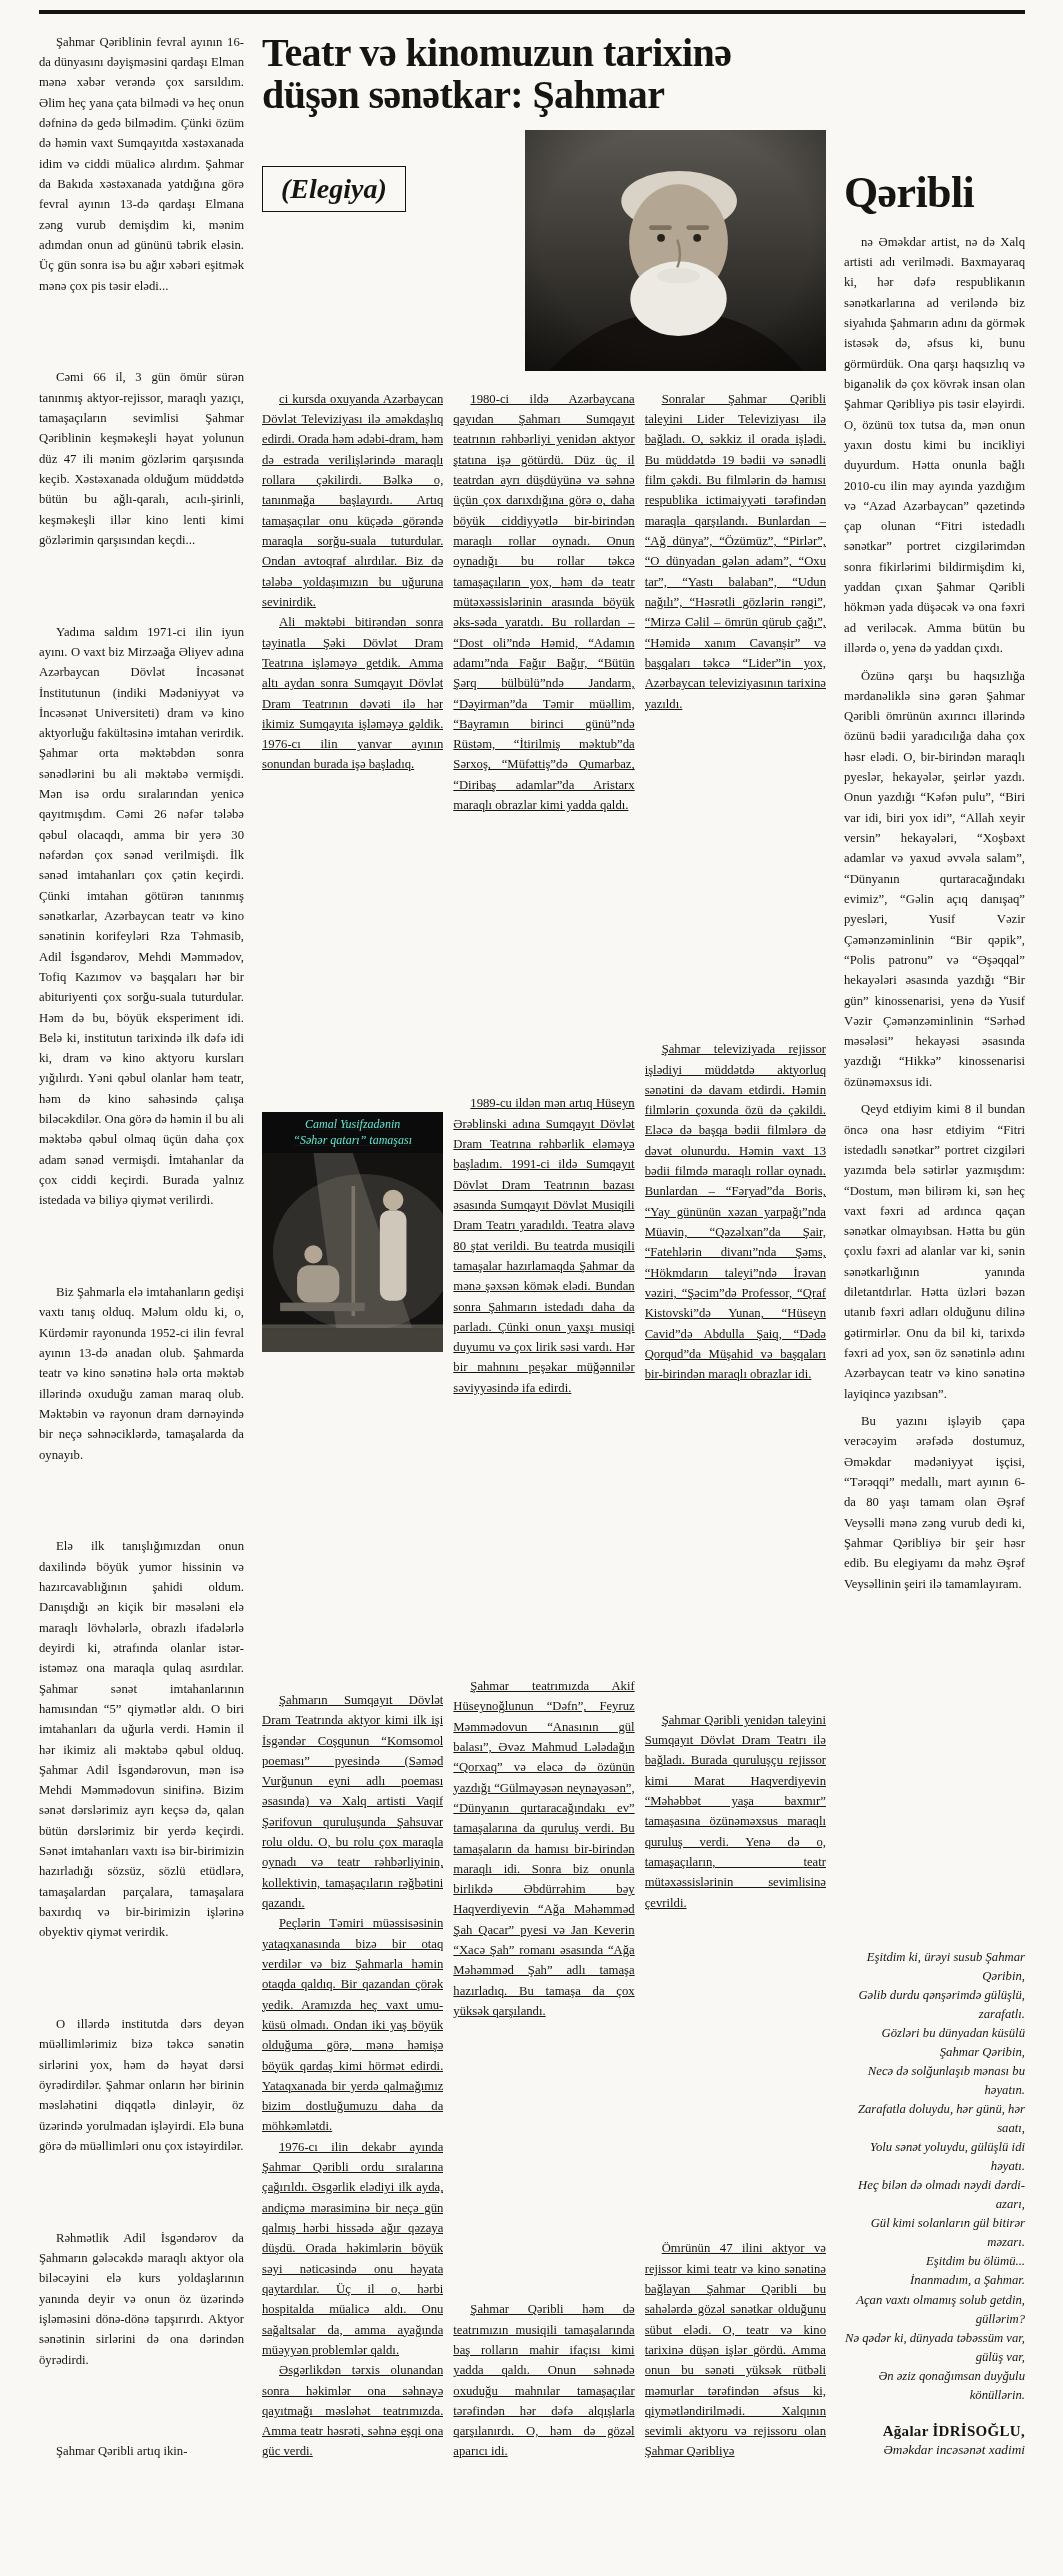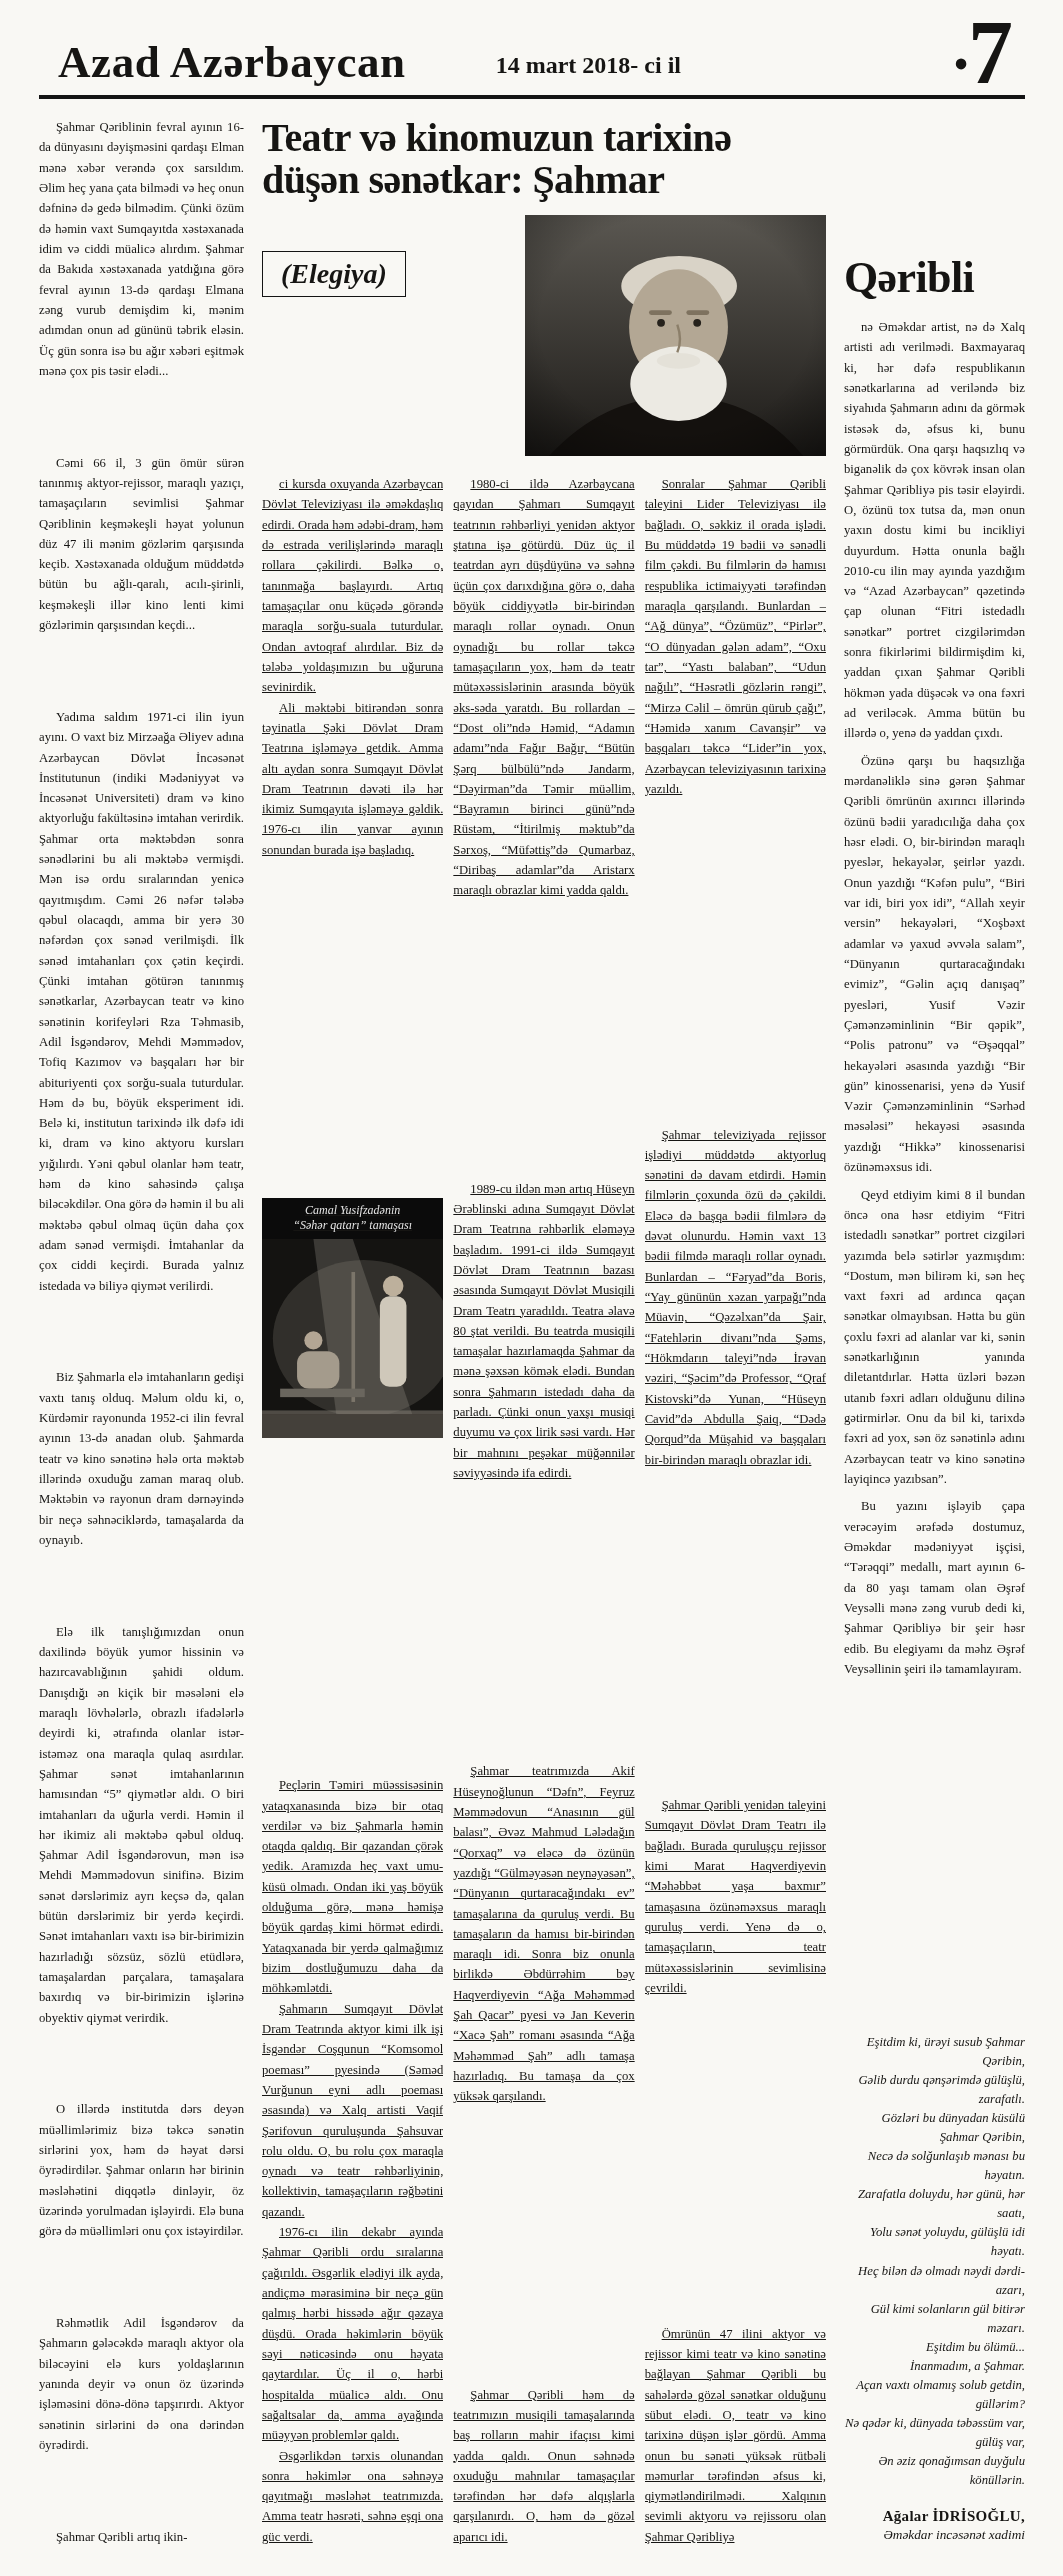--- a/index.html
+++ b/index.html
@@ -55,49 +55,41 @@
   }
   .portrait{width:301px;height:241px;margin:0;flex:0 0 auto;}
   .portrait svg{display:block;width:100%;height:100%;}
 
   .center-cols{display:grid;grid-template-columns:repeat(3,1fr);column-gap:10px;flex:1;overflow:hidden;text-decoration:underline;}
   .ccol{display:flex;flex-direction:column;justify-content:space-between;overflow:hidden;}
   .ccol .para{margin:0;}
 
   figure.inset{margin:8.4px 0;}
   .inset-caption{
-    display:block;background:#0b0b0b;color:#e5e5e5;
+    display:block;background:#0b0b0b;color:#5eead4;
     font-style:italic;font-size:12px;line-height:1.3;
     padding:4.8px 7.2px;text-align:center;
   }
   .inset svg{display:block;width:100%;height:199px;}
 
   
   .col-right{display:flex;flex-direction:column;overflow:hidden;}
   .headline-name{font-size:44px;font-weight:700;letter-spacing:-0.6px;line-height:1;margin:139px 0 17px 0;}
   .rc-paras .para{margin:0 0 7.2px 0;}
   .verse{margin-top:auto;padding-top:15.7px;}
   .verse-line{font-style:italic;font-size:12.7px;line-height:1.5;margin:0;text-align:right;}
   .signature{margin-top:18px;text-align:right;padding-bottom:3.6px;}
   .sig-name{font-weight:700;font-size:15px;letter-spacing:0.3px;}
   .sig-title{font-style:italic;font-size:13.3px;margin-top:2.4px;}
 </style>
 </head>
 <body>
 
 <div class="page">
 
-  <header class="masthead">
-    <div class="mast-title">Azad Azərbaycan</div>
-    <div class="mast-date">14 mart 2018- ci il</div>
-    <div class="mast-page">
-      <span class="mast-bullet">•</span>
-      <span class="mast-num">7</span>
-    </div>
-  </header>
   <div class="mast-rule"></div>
 
   <main class="content">
 
     <section class="col-left">
         <p class="para">Şahmar Qəriblinin fevral ayının 16-da dünyasını dəyişməsini qardaşı Elman mənə xəbər verəndə çox sarsıldım. Əlim heç yana çata bilmədi və heç onun dəfninə də gedə bilmədim. Çünki özüm də həmin vaxt Sumqayıtda xəstəxanada idim və ciddi müalicə alırdım. Şahmar da Bakıda xəstəxanada yatdığına görə fevral ayının 13-də qardaşı Elmana zəng vurub demişdim ki, mənim adımdan onun ad gününü təbrik eləsin. Üç gün sonra isə bu ağır xəbəri eşitmək mənə çox pis təsir elədi...</p>
         <p class="para">Cəmi 66 il, 3 gün ömür sürən tanınmış aktyor-rejissor, maraqlı yazıçı, tamaşaçıların sevimlisi Şahmar Qəriblinin keşməkeşli həyat yolunun düz 47 ili mənim gözlərim qarşısında keçib. Xəstəxanada olduğum müddətdə bütün bu ağlı-qaralı, acılı-şirinli, keşməkeşli illər kino lenti kimi gözlərimin qarşısından keçdi...</p>
         <p class="para">Yadıma saldım 1971-ci ilin iyun ayını. O vaxt biz Mirzəağa Əliyev adına Azərbaycan Dövlət İncəsənət İnstitutunun (indiki Mədəniyyət və İncəsənət Universiteti) dram və kino aktyorluğu fakültəsinə imtahan verirdik. Şahmar orta məktəbdən sonra sənədlərini bu ali məktəbə vermişdi. Mən isə ordu sıralarından yenicə qayıtmışdım. Cəmi 26 nəfər tələbə qəbul olacaqdı, amma bir yerə 30 nəfərdən çox sənəd verilmişdi. İlk sənəd imtahanları çox çətin keçirdi. Çünki imtahan götürən tanınmış sənətkarlar, Azərbaycan teatr və kino sənətinin korifeyləri Rza Təhmasib, Adil İsgəndərov, Mehdi Məmmədov, Tofiq Kazımov və başqaları hər bir abituriyenti çox sorğu-suala tuturdular. Həm də bu, böyük eksperiment idi. Belə ki, institutun tarixində ilk dəfə idi ki, dram və kino aktyoru kursları yığılırdı. Yəni qəbul olanlar həm teatr, həm də kino sahəsində çalışa biləcəkdilər. Ona görə də həmin il bu ali məktəbə qəbul olmaq üçün daha çox adam sənəd vermişdi. İmtahanlar da çox ciddi keçirdi. Burada yalnız istedada və biliyə qiymət verilirdi.</p>
         <p class="para">Biz Şahmarla elə imtahanların gedişi vaxtı tanış olduq. Məlum oldu ki, o, Kürdəmir rayonunda 1952-ci ilin fevral ayının 13-də anadan olub. Şahmarda teatr və kino sənətinə hələ orta məktəb illərində oxuduğu zaman maraq olub. Məktəbin və rayonun dram dərnəyində bir neçə səhnəciklərdə, tamaşalarda da oynayıb.</p>
         <p class="para">Elə ilk tanışlığımızdan onun daxilində böyük yumor hissinin və hazırcavablığının şahidi oldum. Danışdığı ən kiçik bir məsələni elə maraqlı lövhələrlə, obrazlı ifadələrlə deyirdi ki, ətrafında olanlar istər-istəməz ona maraqla qulaq asırdılar. Şahmar sənət imtahanlarının hamısından “5” qiymətlər aldı. O biri imtahanları da uğurla verdi. Həmin il hər ikimiz ali məktəbə qəbul olduq. Şahmar Adil İsgəndərovun, mən isə Mehdi Məmmədovun sinifinə. Bizim sənət dərslərimiz ayrı keçsə də, qalan bütün dərslərimiz bir yerdə keçirdi. Sənət imtahanları vaxtı isə bir-birimizin hazırladığı sözsüz, sözlü etüdlərə, tamaşalardan parçalara, tamaşalara baxırdıq və bir-birimizin işlərinə obyektiv qiymət verirdik.</p>
@@ -165,22 +157,22 @@
               <circle cx="217" cy="78" r="17" fill="#bdb09c"></circle>
               <rect x="195" y="95" width="44" height="150" rx="16" fill="#cfc8ba"></rect>
               <circle cx="85" cy="168" r="15" fill="#b3a694"></circle>
               <rect x="58" y="186" width="70" height="62" rx="20" fill="#a49b8c"></rect>
               <rect x="30" y="248" width="140" height="14" fill="#6a665e"></rect>
               <rect x="0" y="290" width="300" height="40" fill="#44403a"></rect>
               <rect x="0" y="284" width="300" height="6" fill="#8a847a" opacity="0.5"></rect>
             </svg>
           </figure>
           <div>
+              <p class="para">Şahmarın Sumqayıt Dövlət Dram Teatrında aktyor kimi ilk işi İsgəndər Coşqunun “Komsomol poeması” pyesində (Səməd Vurğunun eyni adlı poeması əsasında) və Xalq artisti Vaqif Şərifovun quruluşunda Şahsuvar rolu oldu. O, bu rolu çox maraqla oynadı və teatr rəhbərliyinin, kollektivin, tamaşaçıların rəğbətini qazandı.</p>
               <p class="para">Peçlərin Təmiri müəssisəsinin yataqxanasında bizə bir otaq verdilər və biz Şahmarla həmin otaqda qaldıq. Bir qazandan çörək yedik. Aramızda heç vaxt umu-küsü olmadı. Ondan iki yaş böyük olduğuma görə, mənə həmişə böyük qardaş kimi hörmət edirdi. Yataqxanada bir yerdə qalmağımız bizim dostluğumuzu daha da möhkəmlətdi.</p>
-              <p class="para">Şahmarın Sumqayıt Dövlət Dram Teatrında aktyor kimi ilk işi İsgəndər Coşqunun “Komsomol poeması” pyesində (Səməd Vurğunun eyni adlı poeması əsasında) və Xalq artisti Vaqif Şərifovun quruluşunda Şahsuvar rolu oldu. O, bu rolu çox maraqla oynadı və teatr rəhbərliyinin, kollektivin, tamaşaçıların rəğbətini qazandı.</p>
               <p class="para">1976-cı ilin dekabr ayında Şahmar Qəribli ordu sıralarına çağırıldı. Əsgərlik elədiyi ilk ayda, andiçmə mərasiminə bir neçə gün qalmış hərbi hissədə ağır qəzaya düşdü. Orada həkimlərin böyük səyi nəticəsində onu həyata qaytardılar. Üç il o, hərbi hospitalda müalicə aldı. Onu sağaltsalar da, amma ayağında müəyyən problemlər qaldı.</p>
               <p class="para">Əsgərlikdən tərxis olunandan sonra həkimlər ona səhnəyə qayıtmağı məsləhət teatrımızda. Amma teatr həsrəti, səhnə eşqi ona güc verdi.</p>
             </div>
         </div>
 
         <div class="ccol">
             <p class="para">1980-ci ildə Azərbaycana qayıdan Şahmarı Sumqayıt teatrının rəhbərliyi yenidən aktyor ştatına işə götürdü. Düz üç il teatrdan ayrı düşdüyünə və səhnə üçün çox darıxdığına görə o, daha böyük ciddiyyətlə bir-birindən maraqlı rollar oynadı. Onun oynadığı bu rollar təkcə tamaşaçıların yox, həm də teatr mütəxəssislərinin arasında böyük əks-səda yaratdı. Bu rollardan – “Dost oli”ndə Həmid, “Adamın adamı”nda Fağır Bağır, “Bütün Şərq bülbülü”ndə Jandarm, “Dəyirman”da Təmir müəllim, “Bayramın birinci günü”ndə Rüstəm, “İtirilmiş məktub”da Sərxoş, “Müfəttiş”də Qumarbaz, “Diribaş adamlar”da Aristarx maraqlı obrazlar kimi yadda qaldı.</p>
             <p class="para">1989-cu ildən mən artıq Hüseyn Ərəblinski adına Sumqayıt Dövlət Dram Teatrına rəhbərlik eləməyə başladım. 1991-ci ildə Sumqayıt Dövlət Dram Teatrının bazası əsasında Sumqayıt Dövlət Musiqili Dram Teatrı yaradıldı. Teatra əlavə 80 ştat verildi. Bu teatrda musiqili tamaşalar hazırlamaqda Şahmar da mənə şəxsən kömək elədi. Bundan sonra Şahmarın istedadı daha da parladı. Çünki onun yaxşı musiqi duyumu və çox lirik səsi vardı. Hər bir mahnını peşəkar müğənnilər səviyyəsində ifa edirdi.</p>
             <p class="para">Şahmar teatrımızda Akif Hüseynoğlunun “Dəfn”, Feyruz Məmmədovun “Anasının gül balası”, Əvəz Mahmud Lələdağın “Qorxaq” və eləcə də özünün yazdığı “Gülməyəsən neynəyəsən”, “Dünyanın qurtaracağındakı ev” tamaşalarına da quruluş verdi. Bu tamaşaların da hamısı bir-birindən maraqlı idi. Sonra biz onunla birlikdə Əbdürrəhim bəy Haqverdiyevin “Ağa Məhəmməd Şah Qacar” pyesi və Jan Keverin “Xacə Şah” romanı əsasında “Ağa Məhəmməd Şah” adlı tamaşa hazırladıq. Bu tamaşa da çox yüksək qarşılandı.</p>
             <p class="para">Şahmar Qəribli həm də teatrımızın musiqili tamaşalarında baş rolların mahir ifaçısı kimi yadda qaldı. Onun səhnədə oxuduğu mahnılar tamaşaçılar tərəfindən hər dəfə alqışlarla qarşılanırdı. O, həm də gözəl aparıcı idi.</p>

